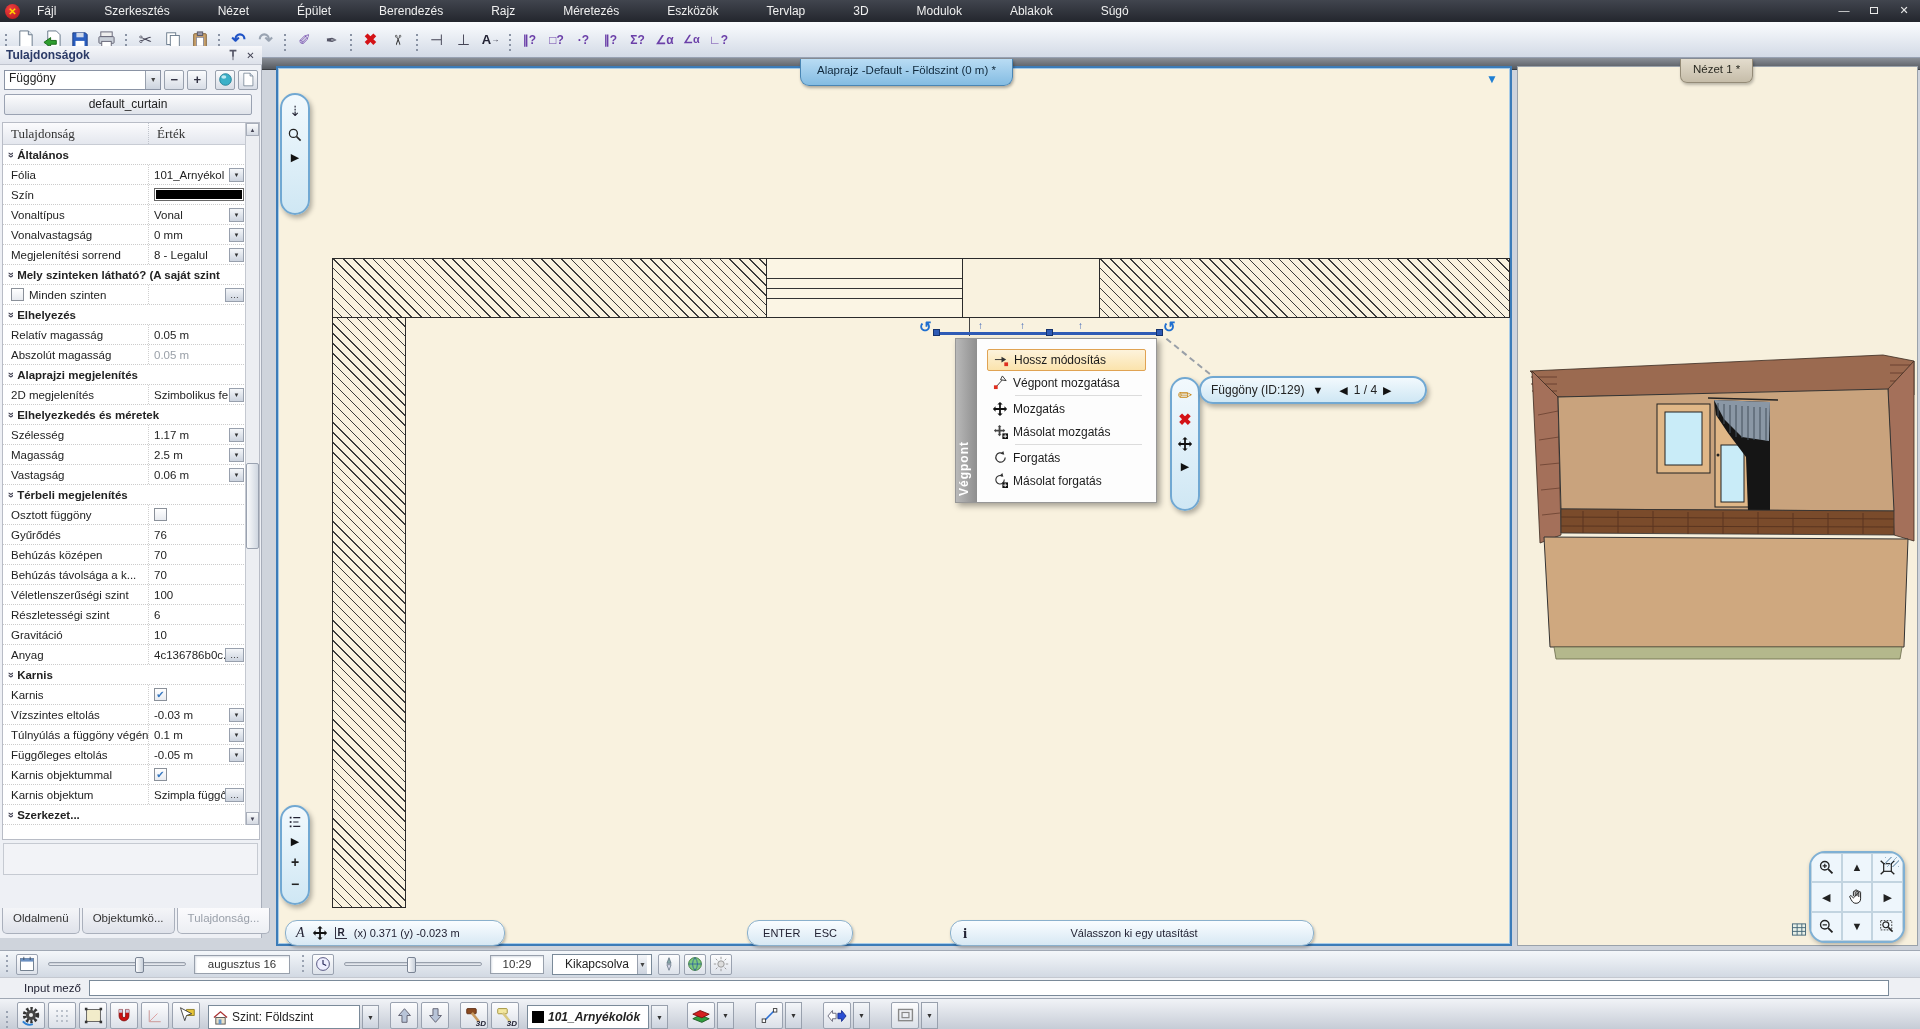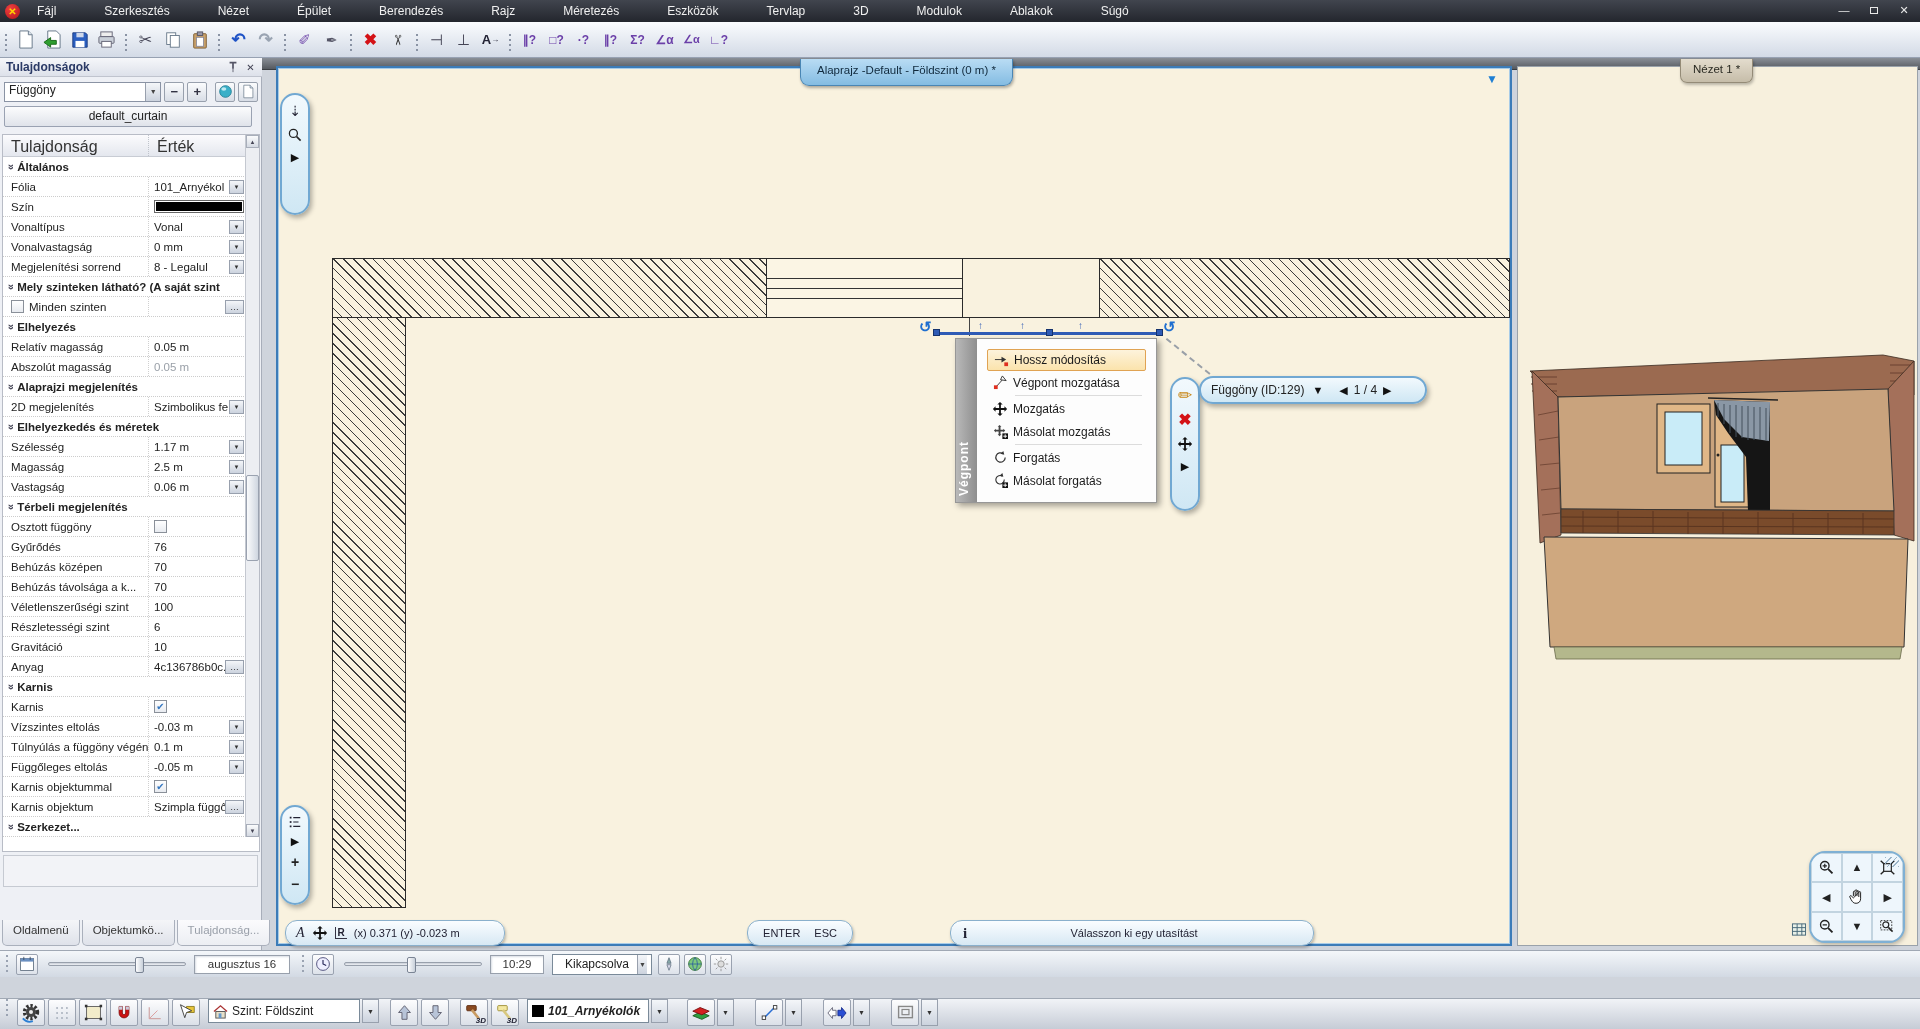--- a/index.html
+++ b/index.html
@@ -20,42 +20,42 @@
   .toolbar { position:absolute; left:0; top:22px; width:1920px; height:36px;
     background:linear-gradient(#fafcfe,#d3dae6); border-bottom:1px solid #97a1b2; display:flex; align-items:center; }
   .tb-group { display:flex; align-items:center; margin-left:4px; padding-left:8px;
     background-image:repeating-linear-gradient(#8a93a4 0 2px, transparent 2px 5px); background-size:2px 18px;
     background-repeat:no-repeat; background-position:1px 8px; }
   .tb-btn { width:27px; height:27px; border:none; background:transparent; display:flex; align-items:center; justify-content:center; }
   .ic { display:inline-flex; align-items:center; justify-content:center; line-height:1; }
   .ic svg { display:block; }
 
   
-  .left-panel { position:absolute; left:0; top:58px; width:262px; height:892px;
+  .left-panel { position:absolute; left:0; top:46px; width:262px; height:892px;
     background:#eef0f5; border-right:1px solid #a8aeba; }
   .lp-title { position:absolute; left:0; top:0; width:262px; height:19px;
     background:linear-gradient(#f6f7fa,#dde1ea); border-bottom:1px solid #c0c4ce;
     font-weight:bold; color:#2b3a66; font-size:12px; padding:2px 0 0 6px; }
   .lp-title-btns { position:absolute; right:3px; top:2px; display:flex; gap:3px; }
   .lp-tbtn { width:15px; height:14px; font-size:10px; text-align:center; line-height:13px; color:#445;
     border:1px solid transparent; }
   .lp-toolrow { position:absolute; left:4px; top:23px; width:254px; height:21px; display:flex; align-items:center; }
   .lp-combo { width:158px; height:20px; background:#fff; border:1px solid #8a93a4; display:flex; }
   .lp-combo .val { flex:1; padding-left:4px; font-size:12px; }
   .ddarrow { width:15px; height:100%; background:linear-gradient(#f4f6f9,#ccd3de); border-left:1px solid #98a0ad;
     font-size:7px; color:#444; display:flex; align-items:center; justify-content:center; }
   .sqbtn { width:20px; height:20px; margin-left:3px; background:linear-gradient(#fbfcfd,#d8dde6);
     border:1px solid #98a0ad; border-radius:2px; display:flex; align-items:center; justify-content:center; font-size:12px; color:#334; }
   .lp-style-btn { position:absolute; left:4px; top:48px; width:248px; height:21px;
     background:linear-gradient(#fcfcfd,#dfe3ea); border:1px solid #9aa2b2; border-radius:2px;
     text-align:center; line-height:19px; font-size:12px; color:#222; }
   .lp-grid { position:absolute; left:2px; top:76px; width:258px; height:718px; background:#fff; border:1px solid #b8bcc6; }
   .lp-header { position:absolute; left:0; top:0; width:243px; height:22px; background:linear-gradient(#fbfbfd,#e4e7ee);
     border-bottom:1px solid #c8ccd4; display:flex; }
-  .lp-header div { padding:3px 0 0 8px; font-size:16px; color:#333; }
+  .lp-header div { padding:3px 0 0 8px; font-size:13px; color:#333;font-family:Liberation Serif, serif; }
   .lp-h1 { width:146px; border-right:1px dotted #c0c4cc; }
   .lp-rows { position:absolute; left:0; top:22px; width:243px; height:680px; overflow:hidden; }
   .prow { position:relative; width:243px; height:20px; border-bottom:1px dotted #cccccc; display:flex; align-items:center; font-size:11.5px; }
   .prow .plabel { width:146px; padding-left:8px; border-right:1px dotted #d0d0d0; height:100%; display:flex; align-items:center; white-space:nowrap; overflow:hidden; }
   .prow .pval { flex:1; padding-left:5px; display:flex; align-items:center; height:100%; white-space:nowrap; overflow:hidden; }
   .psec { font-weight:bold; }
   .psec .chev { display:inline-block; transform:rotate(-90deg); font-size:11px; color:#445; margin:0 4px 0 4px; }
   .pval .muted { color:#9aa0a8; }
   .dd-mini { position:absolute; right:2px; top:3px; width:15px; height:14px; background:linear-gradient(#f4f6f9,#ccd3de);
     border:1px solid #98a0ad; font-size:6px; color:#333; display:flex; align-items:center; justify-content:center; }
@@ -149,21 +149,21 @@
   .slider { position:relative; width:138px; height:4px; background:linear-gradient(#c8cdd6,#eef1f5); border:1px solid #98a0ac; border-radius:2px; margin:0 8px; }
   .sl-thumb { position:absolute; top:-6px; width:9px; height:16px; background:linear-gradient(90deg,#fdfdfe,#c8d0da);
     border:1px solid #7a8494; border-radius:2px; }
   .field { height:19px; background:#fff; border:1px solid #98a0ac; box-shadow:inset 1px 1px 2px #d8dde4;
     display:flex; align-items:center; justify-content:center; font-size:11.5px; color:#333; }
   .inputrow { position:absolute; left:0; top:977px; width:1920px; height:21px; background:#eef0f4; border-top:1px solid #c4c8d0;
     display:flex; align-items:center; }
   .inputrow label { margin-left:24px; font-size:11.5px; color:#223; }
   .inputrow input { margin-left:8px; width:1800px; height:16px; border:1px solid #7a8a99; background:#fff; font-size:11px; padding:0 3px; }
   .btoolbar { position:absolute; left:0; top:998px; width:1920px; height:31px;
-    background:linear-gradient(#f1f3f7,#c6ccd6); border-top:1px solid #a0a8b4; display:flex; align-items:flex-start; }
+    background:linear-gradient(#f1f3f7,#c6ccd6); border-top:1px solid #a0a8b4; display:flex; align-items:flex-end; }
   .bbtn { width:28px; height:27px; background:linear-gradient(#fdfdfe,#dbe0e8); border:1px solid #9aa2b0;
     border-radius:2px; display:flex; align-items:center; justify-content:center; margin-left:3px; position:relative; }
   .b3d { position:absolute; right:1px; bottom:0; font-size:8px; font-weight:bold; font-style:italic; color:#223; }
   .combo { display:flex; align-items:center; height:24px; background:#fff; border:1px solid #7a8a99; margin-left:8px; padding:0 4px; }
   .combo .ctext { font-size:12px; margin-left:4px; white-space:nowrap; }
   .layer-text { font-weight:bold; font-style:italic; font-family:Liberation Sans, sans-serif; font-size:13px; }
   .ddbtn { width:17px; height:24px; background:linear-gradient(#f4f6f9,#ccd3de); border:1px solid #98a0ad;
     margin-left:2px; font-size:7px; color:#333; display:flex; align-items:center; justify-content:center; }
   .bsep { width:8px; }
 </style>
@@ -950,20 +950,24 @@
           <svg width="16" height="16" viewBox="0 0 20 20">
             <circle cx="10" cy="10" r="4" fill="#ddd" stroke="#888"></circle>
             <g stroke="#888">
               <path d="M10 1v3M10 16v3M1 10h3M16 10h3M3.5 3.5l2 2M14.5 14.5l2 2M16.5 3.5l-2 2M3.5 16.5l2-2"></path>
             </g>
           </svg>
         </span>
       </div>
   </div>
 
+  <div class="inputrow">
+    <label>Input mező</label>
+    <input type="text" value="" style="">
+  </div>
 
   <div class="btoolbar">
     <div class="grip"></div>
     <div class="bbtn">
         <span class="ic">
           <svg width="20" height="20" viewBox="0 0 22 22">
             <circle cx="11" cy="10" r="7" fill="none" stroke="#333" stroke-width="4" stroke-dasharray="2.5 2"></circle>
             <circle cx="11" cy="10" r="5.5" fill="#444"></circle>
             <circle cx="11" cy="10" r="2.2" fill="#eee"></circle>
             <path d="M2 17a10 10 0 0 0 11 3" stroke="#2a7fd4" stroke-width="2" fill="none"></path>

